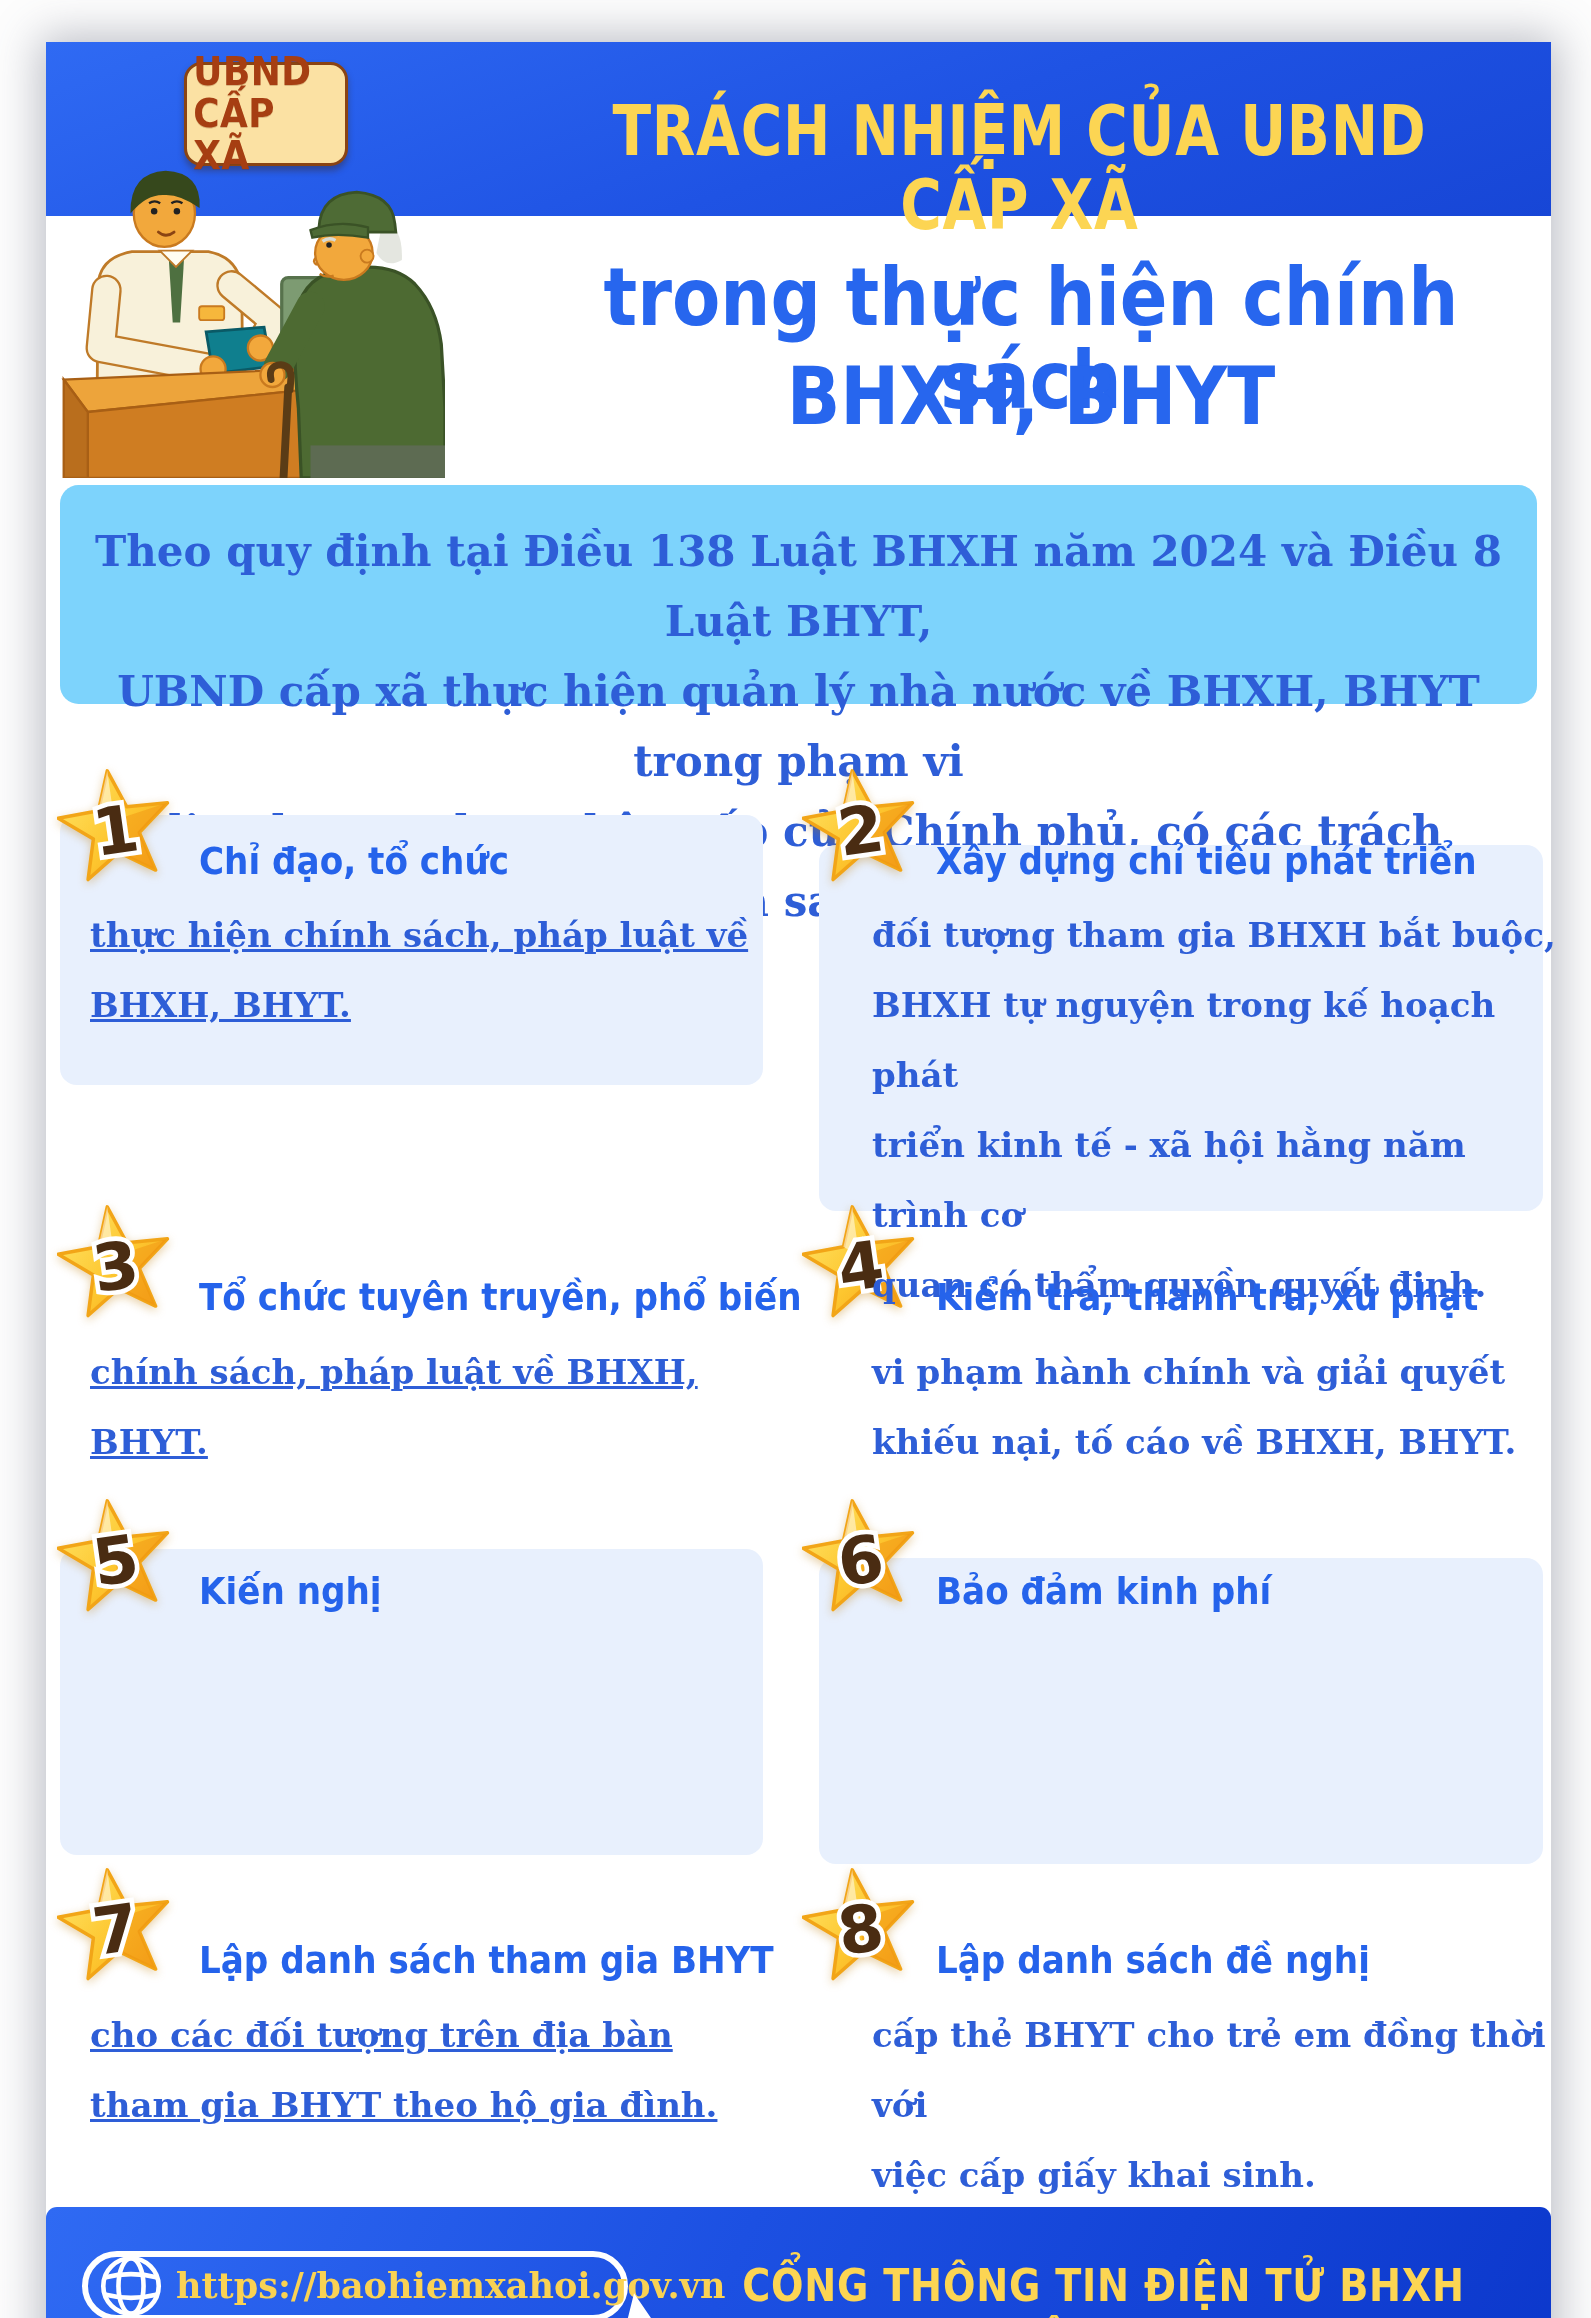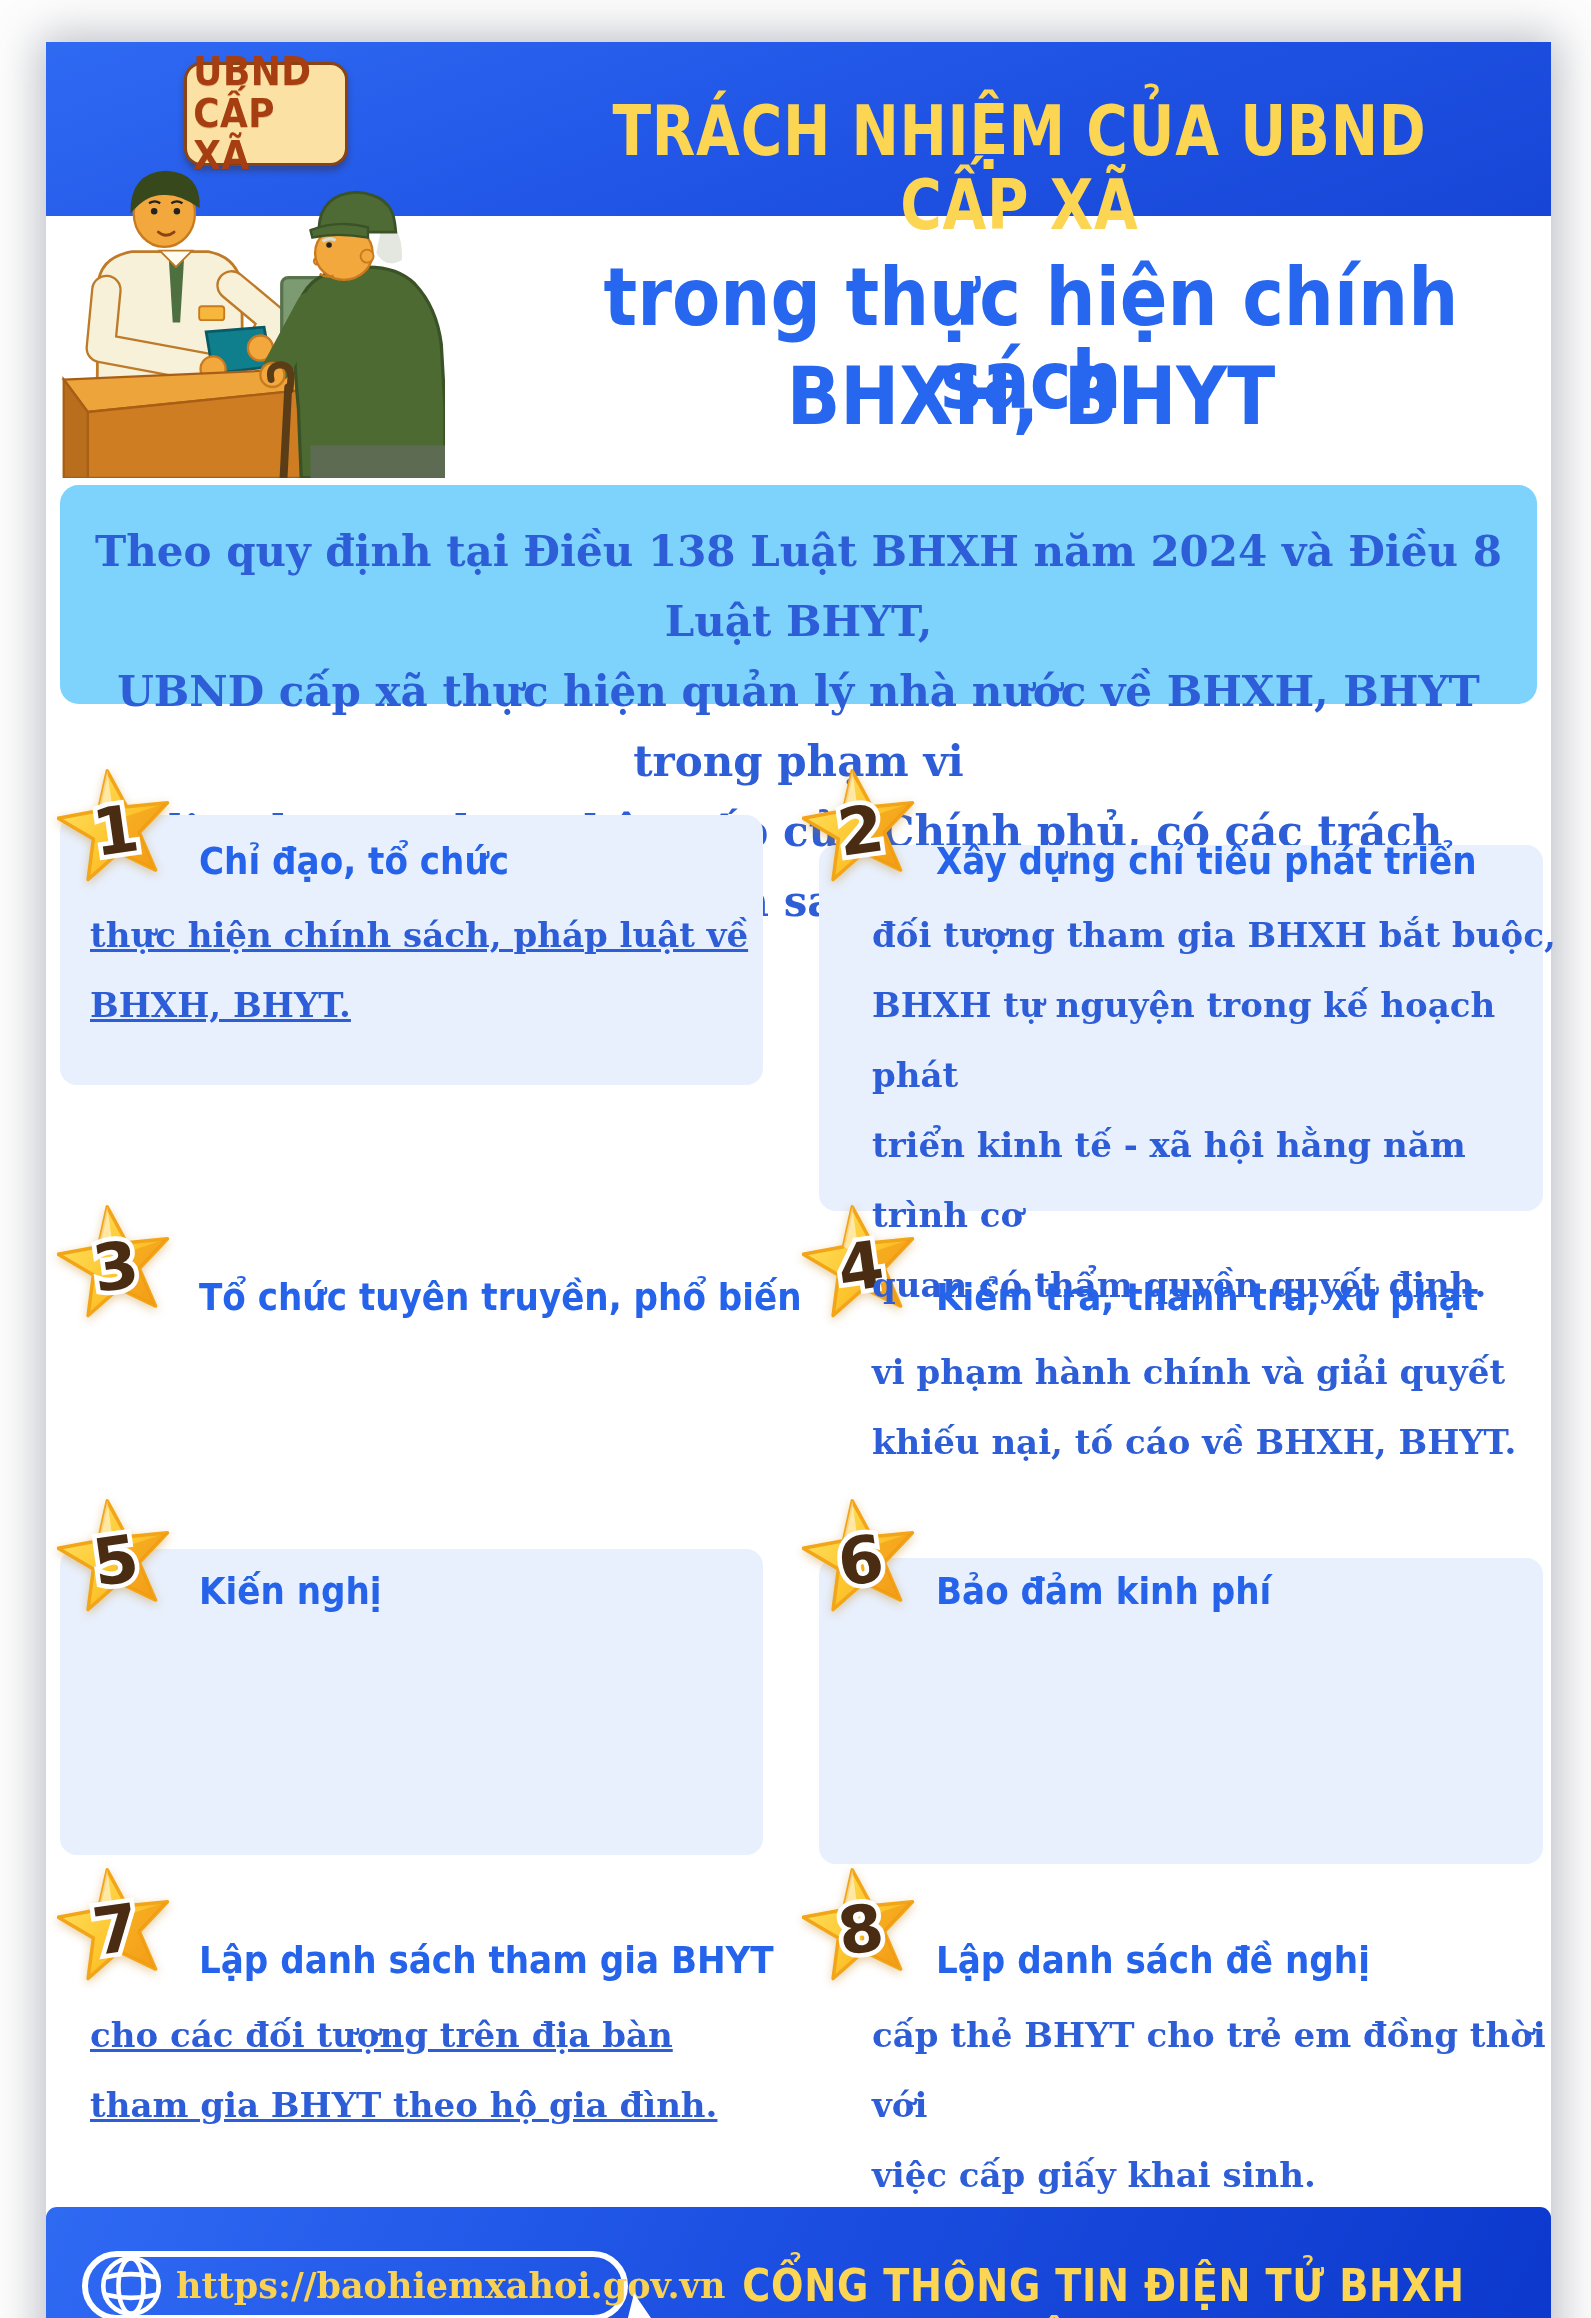--- a/index.html
+++ b/index.html
@@ -218,20 +218,21 @@
 
   <div class="heading hA hr1">Chỉ đạo, tổ chức</div>
   <div class="body bA br1">thực hiện chính sách, pháp luật về
 BHXH, BHYT.</div>
   <div class="heading hB hr1">Xây dựng chỉ tiêu phát triển</div>
   <div class="body bB br1">đối tượng tham gia BHXH bắt buộc,
 BHXH tự nguyện trong kế hoạch phát
 triển kinh tế - xã hội hằng năm trình cơ
 quan có thẩm quyền quyết định.</div>
   <div class="heading hA hr2">Tổ chức tuyên truyền, phổ biến</div>
+  <div class="body bA br2">chính sách, pháp luật về BHXH, BHYT.</div>
   <div class="heading hB hr2">Kiểm tra, thanh tra, xử phạt</div>
   <div class="body bB br2">vi phạm hành chính và giải quyết
 khiếu nại, tố cáo về BHXH, BHYT.</div>
   <div class="heading hA hr3">Kiến nghị</div>
   <div class="heading hB hr3">Bảo đảm kinh phí</div>
   <div class="heading hA hr4">Lập danh sách tham gia BHYT</div>
   <div class="body bA br4">cho các đối tượng trên địa bàn
 tham gia BHYT theo hộ gia đình.</div>
   <div class="heading hB hr4">Lập danh sách đề nghị</div>
   <div class="body bB br4">cấp thẻ BHYT cho trẻ em đồng thời với

